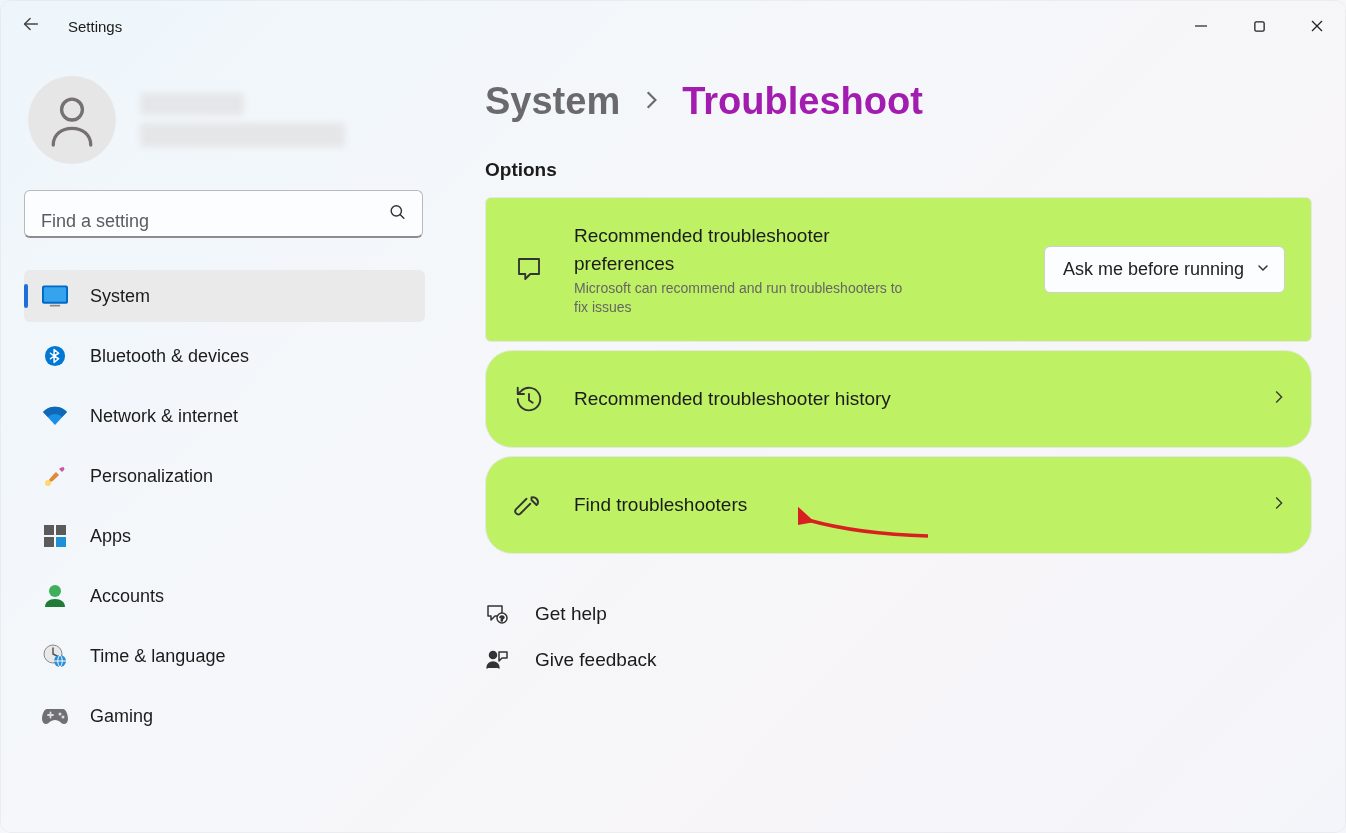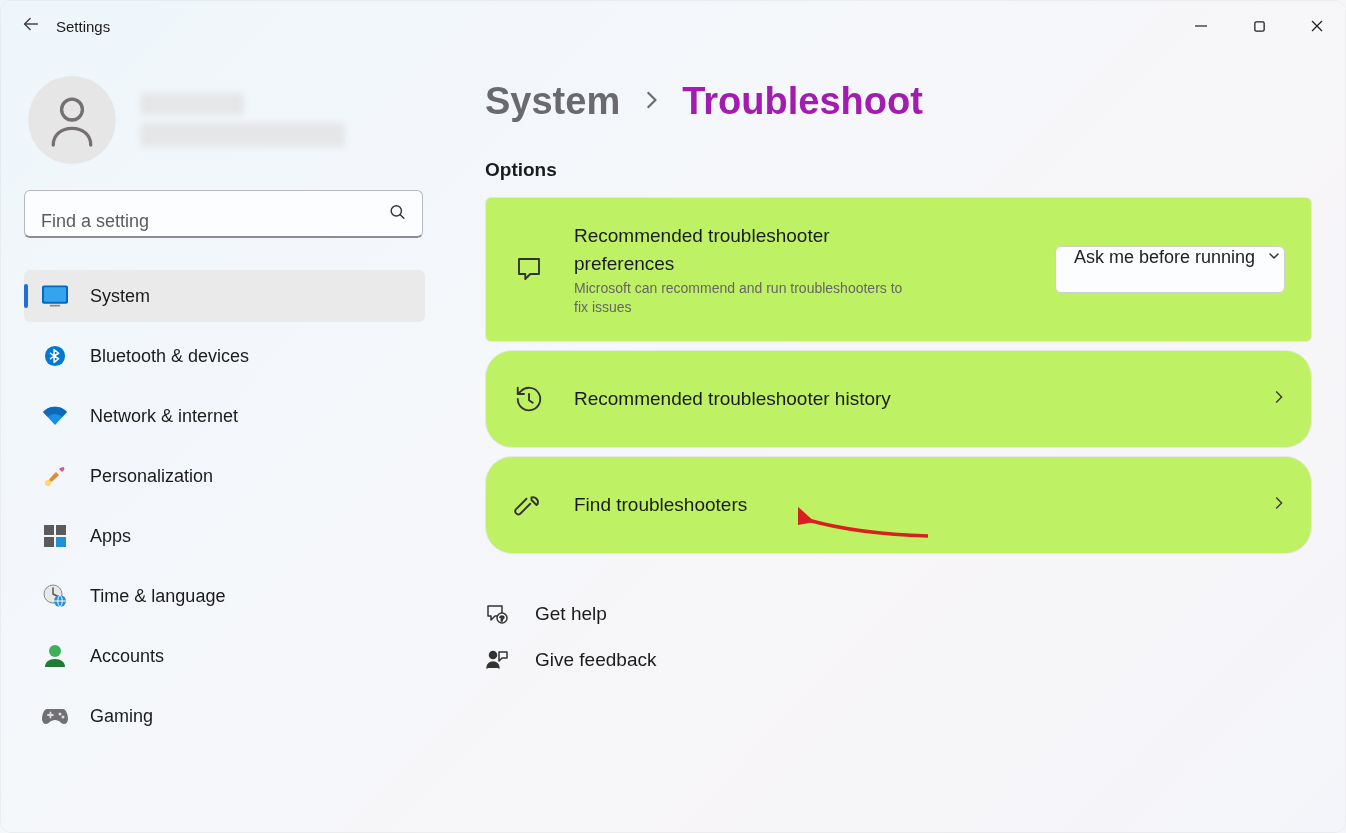--- a/index.html
+++ b/index.html
@@ -18,21 +18,21 @@
   .titlebar {
     display: flex;
     align-items: center;
     justify-content: space-between;
     height: 52px;
     padding: 0 0 0 20px;
   }
   .titlebar .left {
     display: flex;
     align-items: center;
-    gap: 14px;
+    gap: 26px;
   }
   .titlebar .back svg { stroke: #444; }
   .titlebar .app-title { font-size: 15px; color:#1b1b1b; }
   .win-controls { display:flex; }
   .win-btn {
     width: 58px; height: 40px;
     display:flex; align-items:center; justify-content:center;
     color:#222;
   }
   .win-btn svg { stroke:#222; }
@@ -134,22 +134,22 @@
   .card .chevron-right { margin-left:auto; }
 
   .card.clickable { height:98px;border-radius:27px; }
   .card.tall { padding:24px 26px; }
 
   .dropdown {
     border:1px solid #cfcfd3;
     border-radius:6px;
     background:#fcfdfe;
     height:47px;
-    padding:0 3px 0 18px;
-    display:flex; align-items:flex-start; gap:12px;
+    padding:0 14px 0 18px;
+    display:flex; align-items:center; gap:12px;
     font-size:18px;
     color:#222;
   }
 
   .inline-links { margin-top:48px; display:flex; flex-direction:column; gap:22px; }
   .inline-link {
     display:flex; align-items:center; gap:26px;
     font-size:19px; color:#1b1b1b;
   }
   .inline-link .il-icon { width:24px; display:flex; justify-content:center; }
@@ -271,37 +271,37 @@
               <rect x="0" y="0" width="10" height="10" fill="#5b5b5b"></rect>
               <rect x="12" y="0" width="10" height="10" fill="#5b5b5b"></rect>
               <rect x="0" y="12" width="10" height="10" fill="#5b5b5b"></rect>
               <rect x="12" y="12" width="10" height="10" fill="#1e90d6"></rect>
             </svg>
         </span>
         <span>Apps</span>
       </div>
       <div class="nav-item">
         <span class="nav-icon">
+          <svg width="22" height="24" viewBox="0 0 22 24">
+              <circle cx="11" cy="7" r="6" fill="#3fb05a"></circle>
+              <path d="M1 23c0-5 4-8 10-8s10 3 10 8z" fill="#207b36"></path>
+            </svg>
+        </span>
+        <span>Accounts</span>
+      </div>
+      <div class="nav-item">
+        <span class="nav-icon">
           <svg width="24" height="24" viewBox="0 0 24 24">
               <circle cx="10" cy="10" r="9" fill="#e8e8e8" stroke="#888" stroke-width="1"></circle>
               <path d="M10 4v6l4 2" stroke="#555" stroke-width="1.5" fill="none" stroke-linecap="round"></path>
               <circle cx="17" cy="17" r="6" fill="#2a8ed6"></circle>
               <path d="M11 17h12 M17 11c3 3 3 9 0 12 M17 11c-3 3-3 9 0 12" stroke="#fff" stroke-width="1" fill="none"></path>
             </svg>
         </span>
         <span>Time &amp; language</span>
-      </div>
-      <div class="nav-item">
-        <span class="nav-icon">
-          <svg width="22" height="24" viewBox="0 0 22 24">
-              <circle cx="11" cy="7" r="6" fill="#3fb05a"></circle>
-              <path d="M1 23c0-5 4-8 10-8s10 3 10 8z" fill="#207b36"></path>
-            </svg>
-        </span>
-        <span>Accounts</span>
       </div>
       <div class="nav-item">
         <span class="nav-icon">
           <svg width="26" height="18" viewBox="0 0 26 18">
               <path d="M5 2h16c3 0 5 6 5 10 0 3-2 5-4 5-3 0-4-4-9-4s-6 4-9 4c-2 0-4-2-4-5 0-4 2-10 5-10z" fill="#707074"></path>
               <circle cx="18" cy="7" r="1.5" fill="#ddd"></circle>
               <circle cx="21" cy="10" r="1.5" fill="#ddd"></circle>
               <path d="M6 8h5M8.5 5.5v5" stroke="#ddd" stroke-width="1.8" stroke-linecap="round"></path>
             </svg>
         </span>

